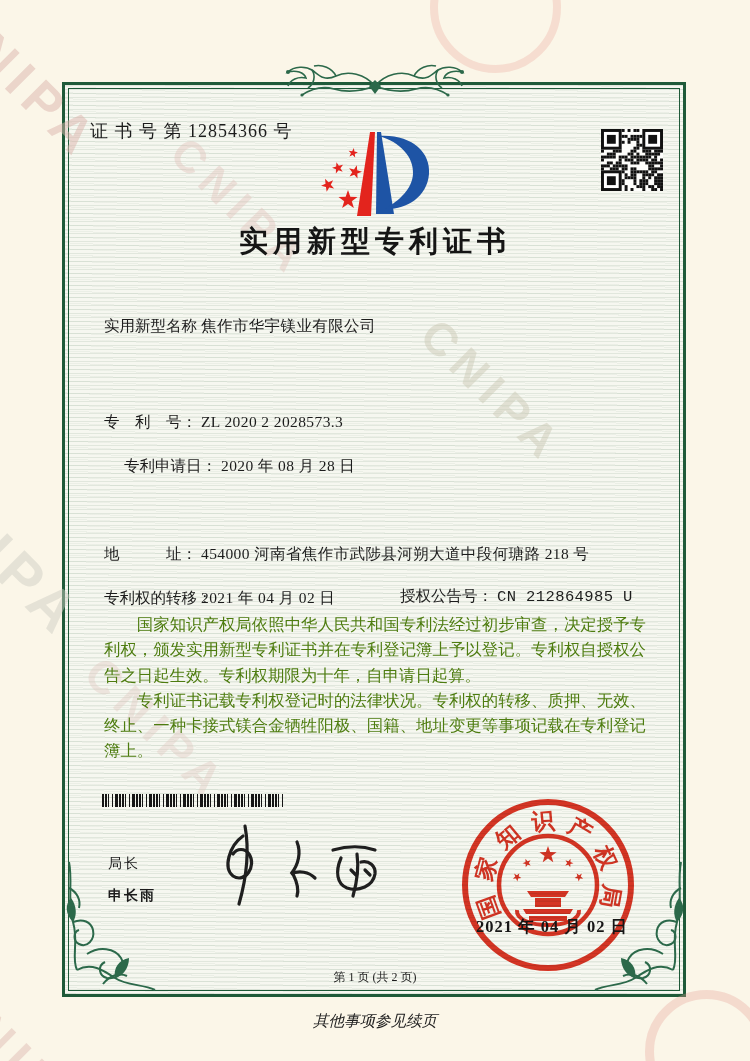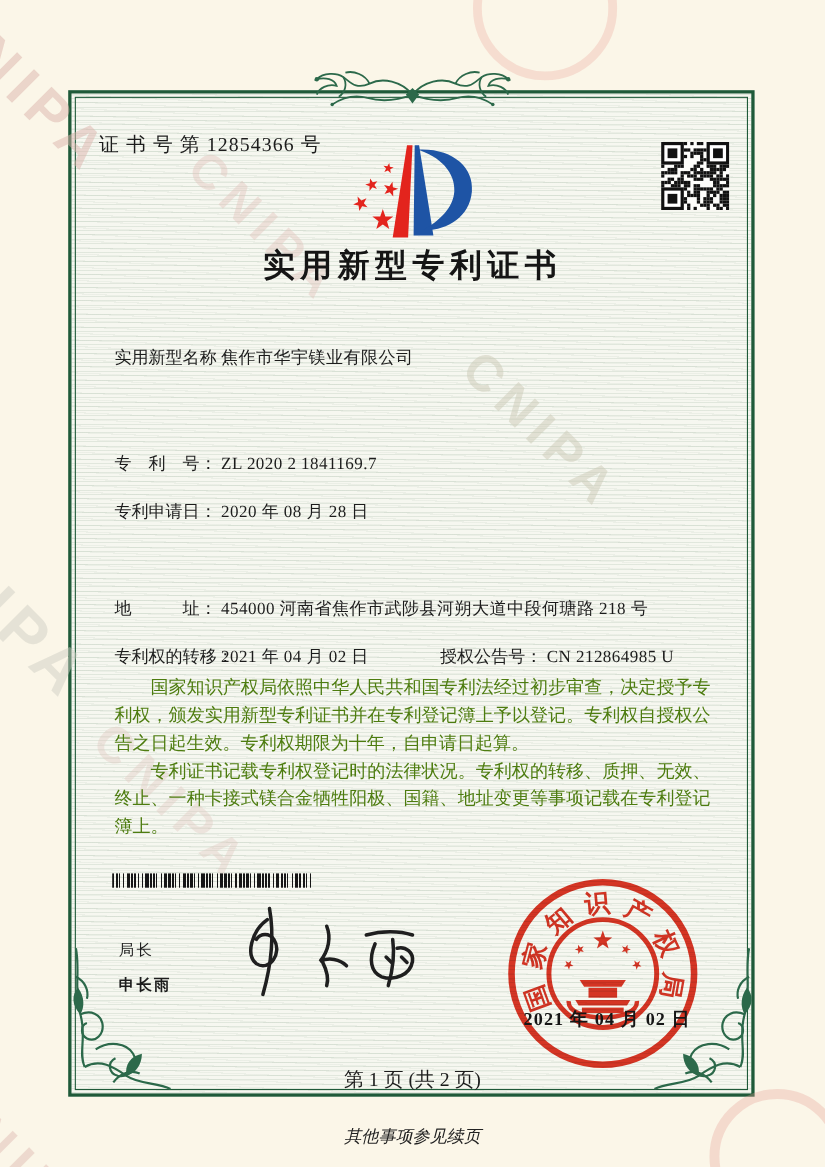--- a/index.html
+++ b/index.html
@@ -37,21 +37,21 @@
   .logo{position:absolute;left:313px;top:130px;width:132px;height:90px;z-index:4;}
 
   .title{
     position:absolute;left:0;right:0;top:222px;text-align:center;z-index:4;
     font-size:29px;font-weight:bold;letter-spacing:5px;color:#151515;
   }
 
   .row{position:absolute;left:104px;width:560px;font-size:15.5px;z-index:4;line-height:25px;}
   .row .lbl{display:inline-block;width:97px;vertical-align:top;white-space:nowrap;}
   .row .val{display:inline-block;vertical-align:top;white-space:pre-line;letter-spacing:0.4px;max-width:445px;}
-  .pair2{position:absolute;left:296px;top:0;white-space:nowrap;}
+  .pair2{position:absolute;left:296px;top:0;white-space:nowrap;font-family:Liberation Mono, monospace;}
   .pair2 .lbl{width:auto;margin-right:4px;}
 
   .paras{
     position:absolute;left:104px;top:612px;width:542px;z-index:4;
     font-size:16.4px;line-height:25.3px;text-align:justify;color:#4d7c0f;
   }
   .paras p{margin:0;text-indent:2em;}
 
   .barcode{
     position:absolute;left:102px;top:794px;width:182px;height:13px;z-index:4;
@@ -72,22 +72,22 @@
   .seal svg{position:absolute;left:0;top:0;}
   .ring-char{
     position:absolute;width:26px;height:26px;line-height:26px;text-align:center;
     font-size:23px;font-weight:bold;color:#d92b1a;z-index:6;
   }
   .seal-date{
     position:absolute;left:462px;top:916px;width:180px;text-align:center;z-index:7;
     font-size:16.5px;font-weight:bold;letter-spacing:1px;color:#161616;
   }
 
-  .page-num{position:absolute;left:0;right:0;top:969px;text-align:center;font-size:18px;z-index:4;}
-  .note{position:absolute;left:0;right:0;top:1011px;text-align:center;font-size:15.5px;font-style:italic;z-index:4;color:#222;margin-top:12px;}
+  .page-num{position:absolute;left:0;right:0;top:969px;text-align:center;font-size:12px;z-index:4;}
+  .note{position:absolute;left:0;right:0;top:1011px;text-align:center;font-size:15.5px;font-style:italic;z-index:4;color:#222;}
 </style>
 </head>
 <body>
 
 <div class="page">
 
   <span class="wm" style="left:-28px;top:-12px;font-size:52px;color:rgba(219,180,172,0.5);">CNIPA</span>
   <span class="wm" style="left:196px;top:128px;font-size:44px;color:rgba(225,193,186,0.42);">CNIPA</span>
   <span class="wm" style="left:448px;top:308px;font-size:46px;color:rgba(203,201,182,0.5);">CNIPA</span>
   <span class="wm" style="left:-56px;top:450px;font-size:58px;color:rgba(204,204,194,0.48);">CNIPA</span>
@@ -328,23 +328,23 @@
     <path d="M64,2 L68,2 L81,84 L63,84 Z" fill="#1e54a5"></path>
     <path d="M66,6 C98,4 118,22 116,44 C114,68 92,80 72,79 C87,70 99,59 100,44 C101,27 87,12 66,6 Z" fill="#1e54a5"></path>
   </svg>
 
   <div class="title">实用新型专利证书</div>
 
   <div class="row" style="top:313px;">
     <span class="lbl">实用新型名称：</span><span class="val">焦作市华宇镁业有限公司</span>
   </div>
   <div class="row" style="top:409px;">
-    <span class="lbl">专　利　号：</span><span class="val">ZL 2020 2 1841169.7</span>
-  </div>
-  <div class="row" style="top:453px;">
+    <span class="lbl">专　利　号：</span><span class="val">ZL 2020 2 2028573.3</span>
+  </div>
+  <div class="row" style="top:453px;margin-left:20px;">
     <span class="lbl">专利申请日：</span><span class="val">2020 年 08 月 28 日</span>
   </div>
   <div class="row" style="top:541px;font-family:Liberation Serif, serif;">
     <span class="lbl">地　　　址：</span><span class="val">454000  河南省焦作市武陟县河朔大道中段何瑭路 218 号</span>
   </div>
   <div class="row" style="top:585px;">
     <span class="lbl">专利权的转移：</span><span class="val">2021 年 04 月 02 日</span>
     <span class="pair2">
       <span class="lbl">授权公告号：</span><span class="val">CN 212864985 U</span>
     </span>

